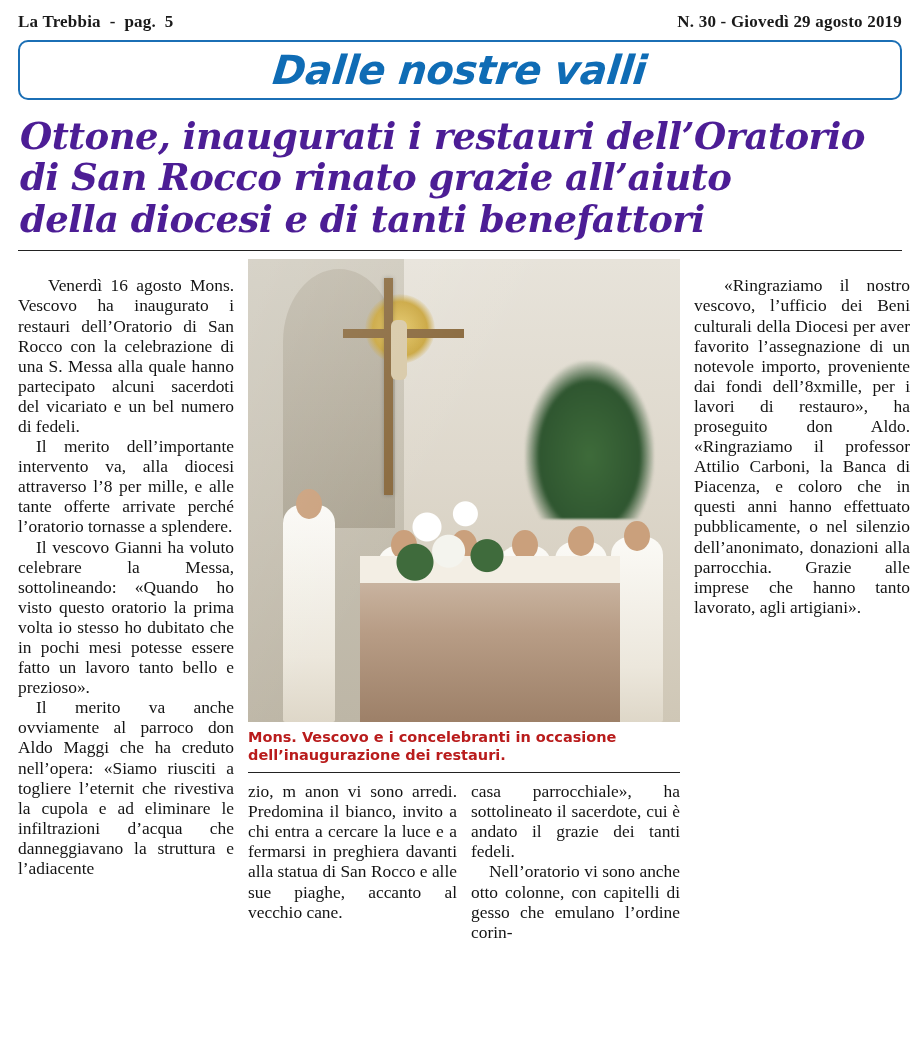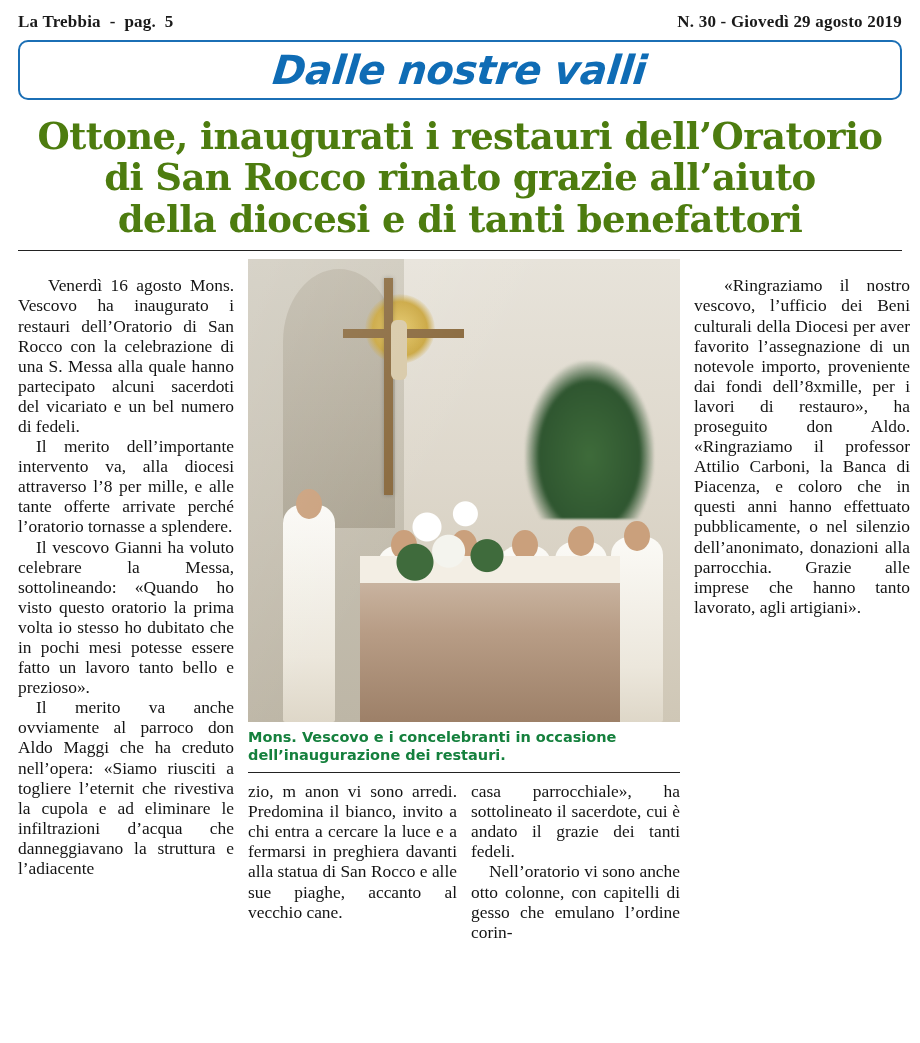--- a/index.html
+++ b/index.html
@@ -54,28 +54,29 @@
     font-weight: bold;
     font-size: 40px;
     font-style: italic;
     letter-spacing: -0.5px;
     line-height: 1;
     transform: skewX(-6deg);
   }
 
   
   .headline {
-    text-align: center;
+    text-align: left;
     font-family: "DejaVu Serif", serif;
     font-weight: bold;
     font-size: 37px;
     line-height: 1.12;
-    color: #4d7c0f;
+    color: #4c1d95;
     margin: 16px 6px 6px 6px;
     letter-spacing: -0.6px;
+    font-style: italic;
   }
   .headline .l { display: block; }
 
   hr.rule {
     border: none;
     border-top: 1.5px solid #222;
     margin: 10px 4px 8px 4px;
   }
 
   
@@ -115,21 +116,21 @@
     position: relative;
     overflow: hidden;
     background: linear-gradient(#cfd7e2, #b9c3d2);
   }
   .caption {
     font-family: "DejaVu Sans", sans-serif;
     font-weight: bold;
     font-size: 14.5px;
     line-height: 1.2;
     margin-top: 7px;
-    color: #15803d;
+    color: #b91c1c;
   }
 
   
   .ph-wall {
     position: absolute; inset: 0;
     background: linear-gradient(180deg,#e7e3da 0%, #ded8cc 45%, #cfc7b6 100%);
   }
   .ph-wall-left {
     position: absolute; left:0; top:0; width: 36%; height:100%;
     background: linear-gradient(180deg,#cfcabd 0%, #bdb6a6 100%);

